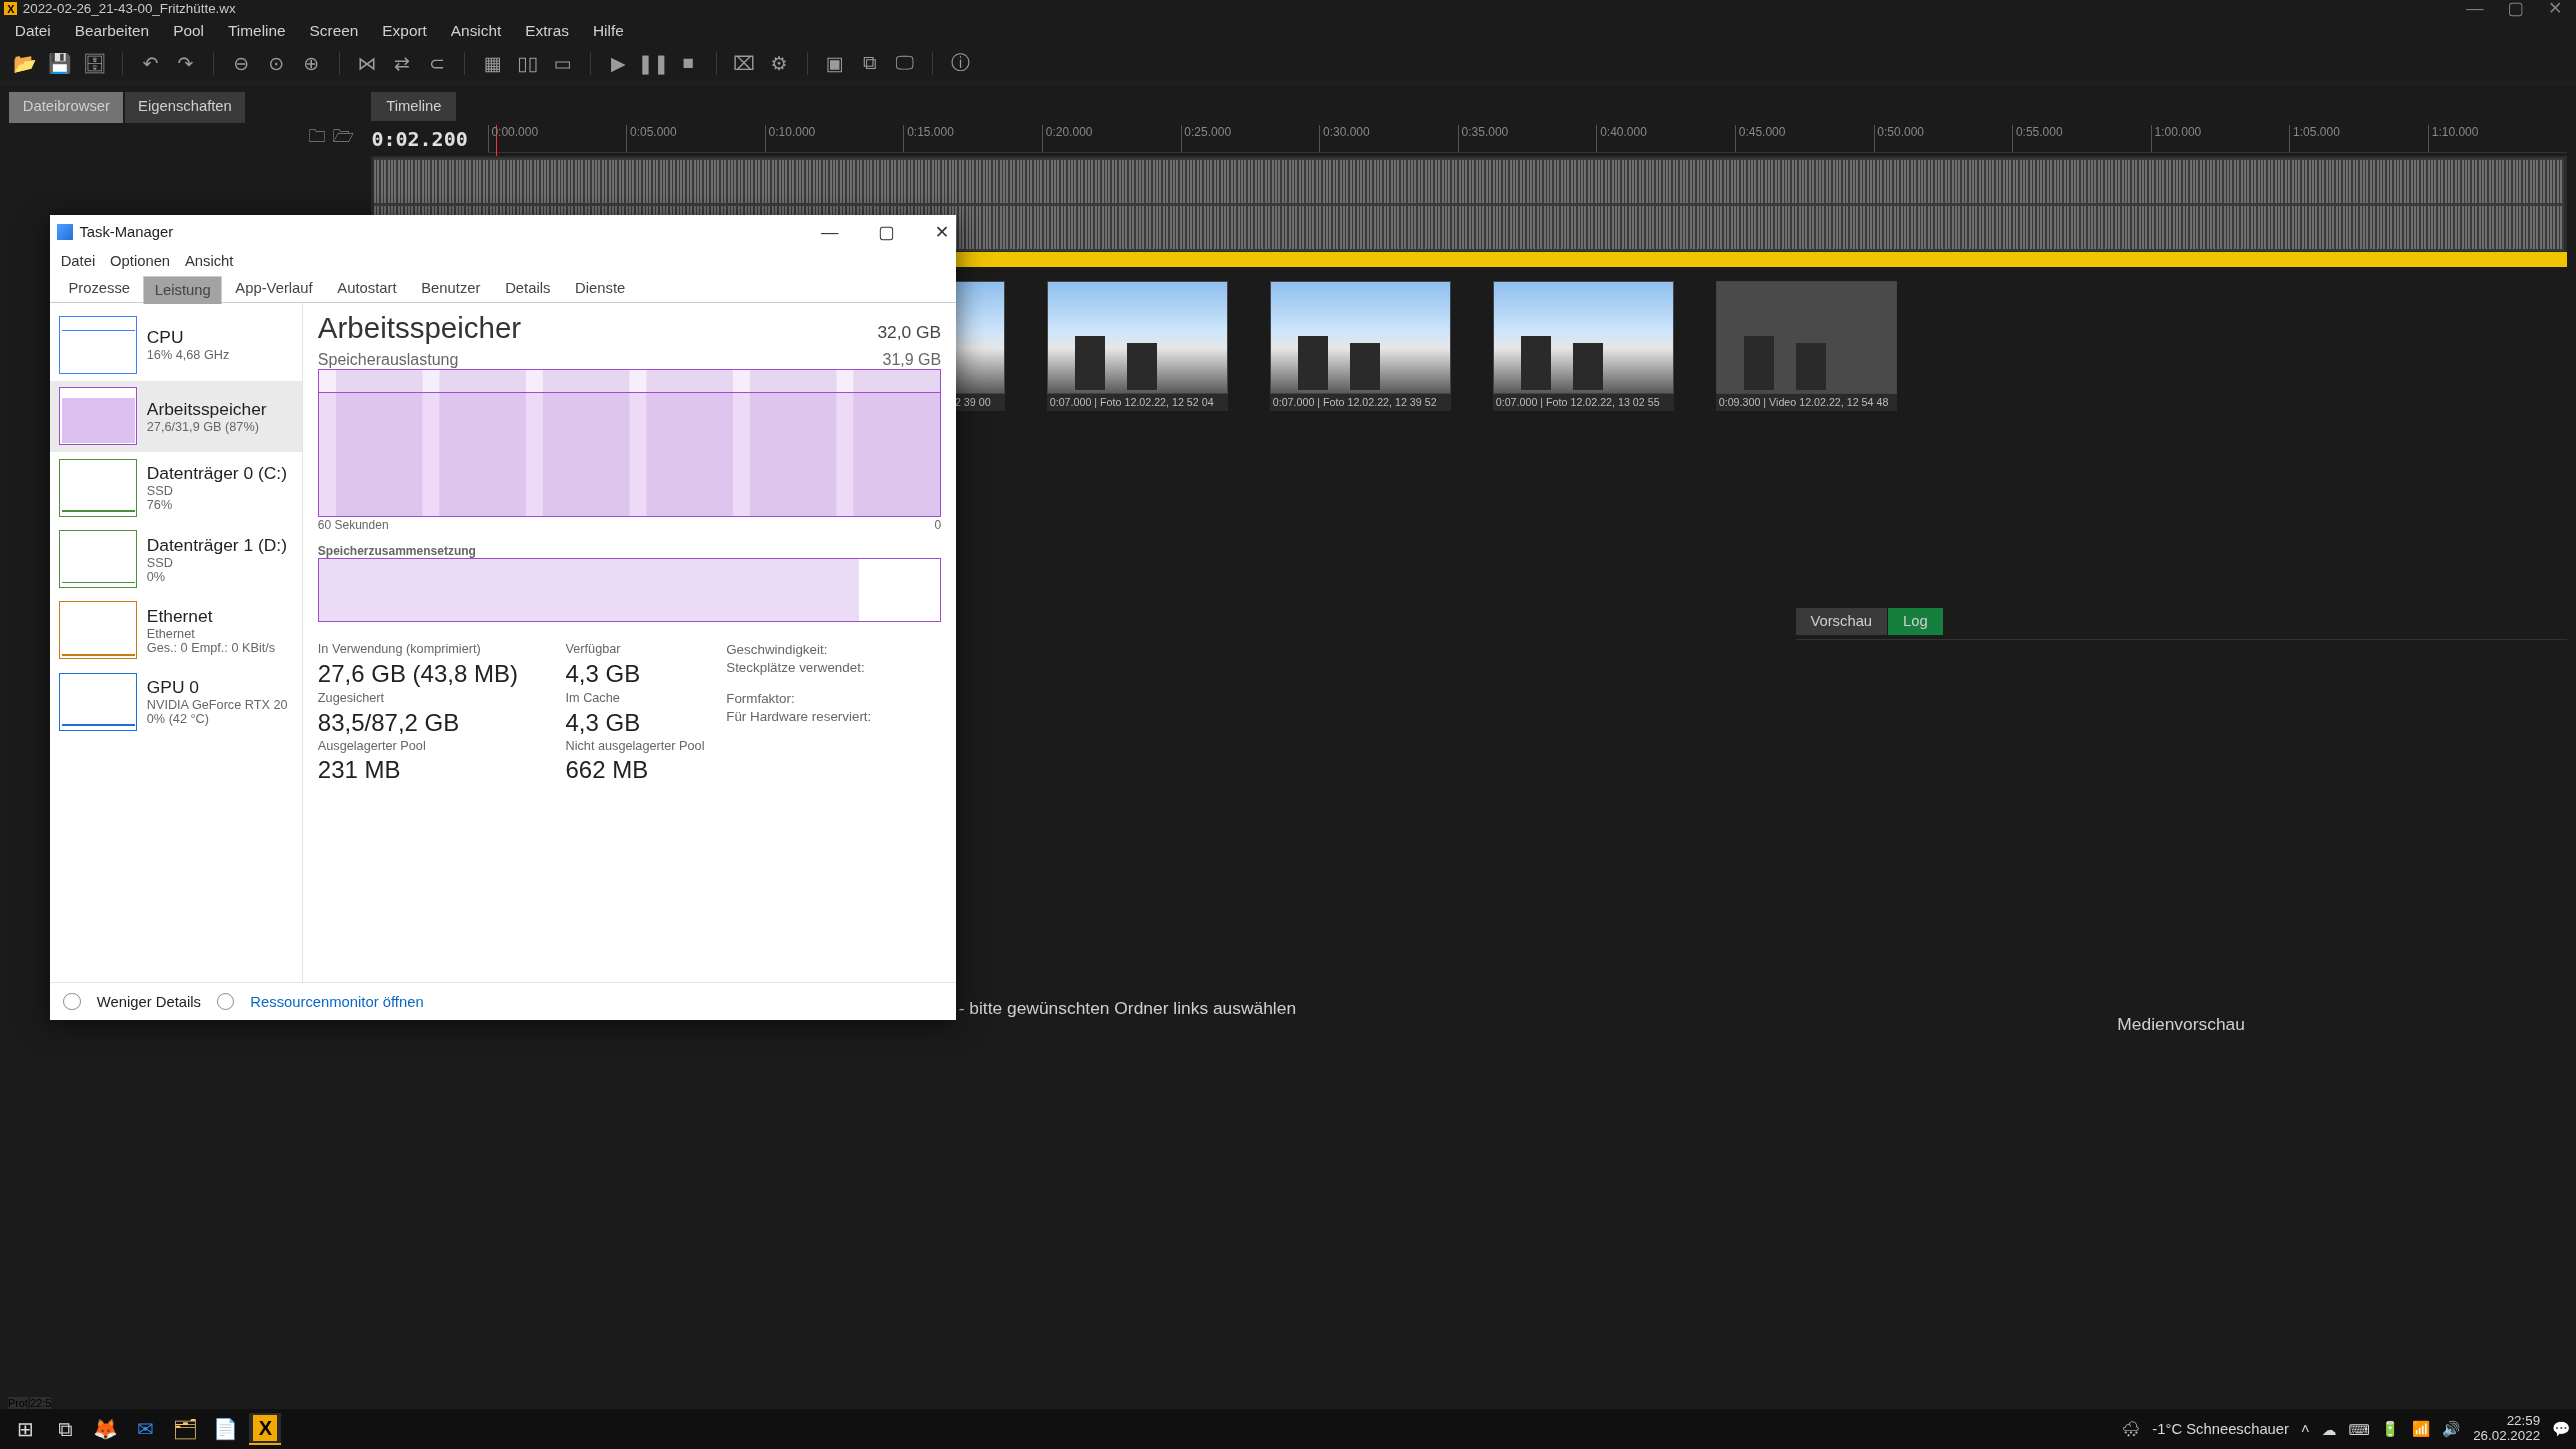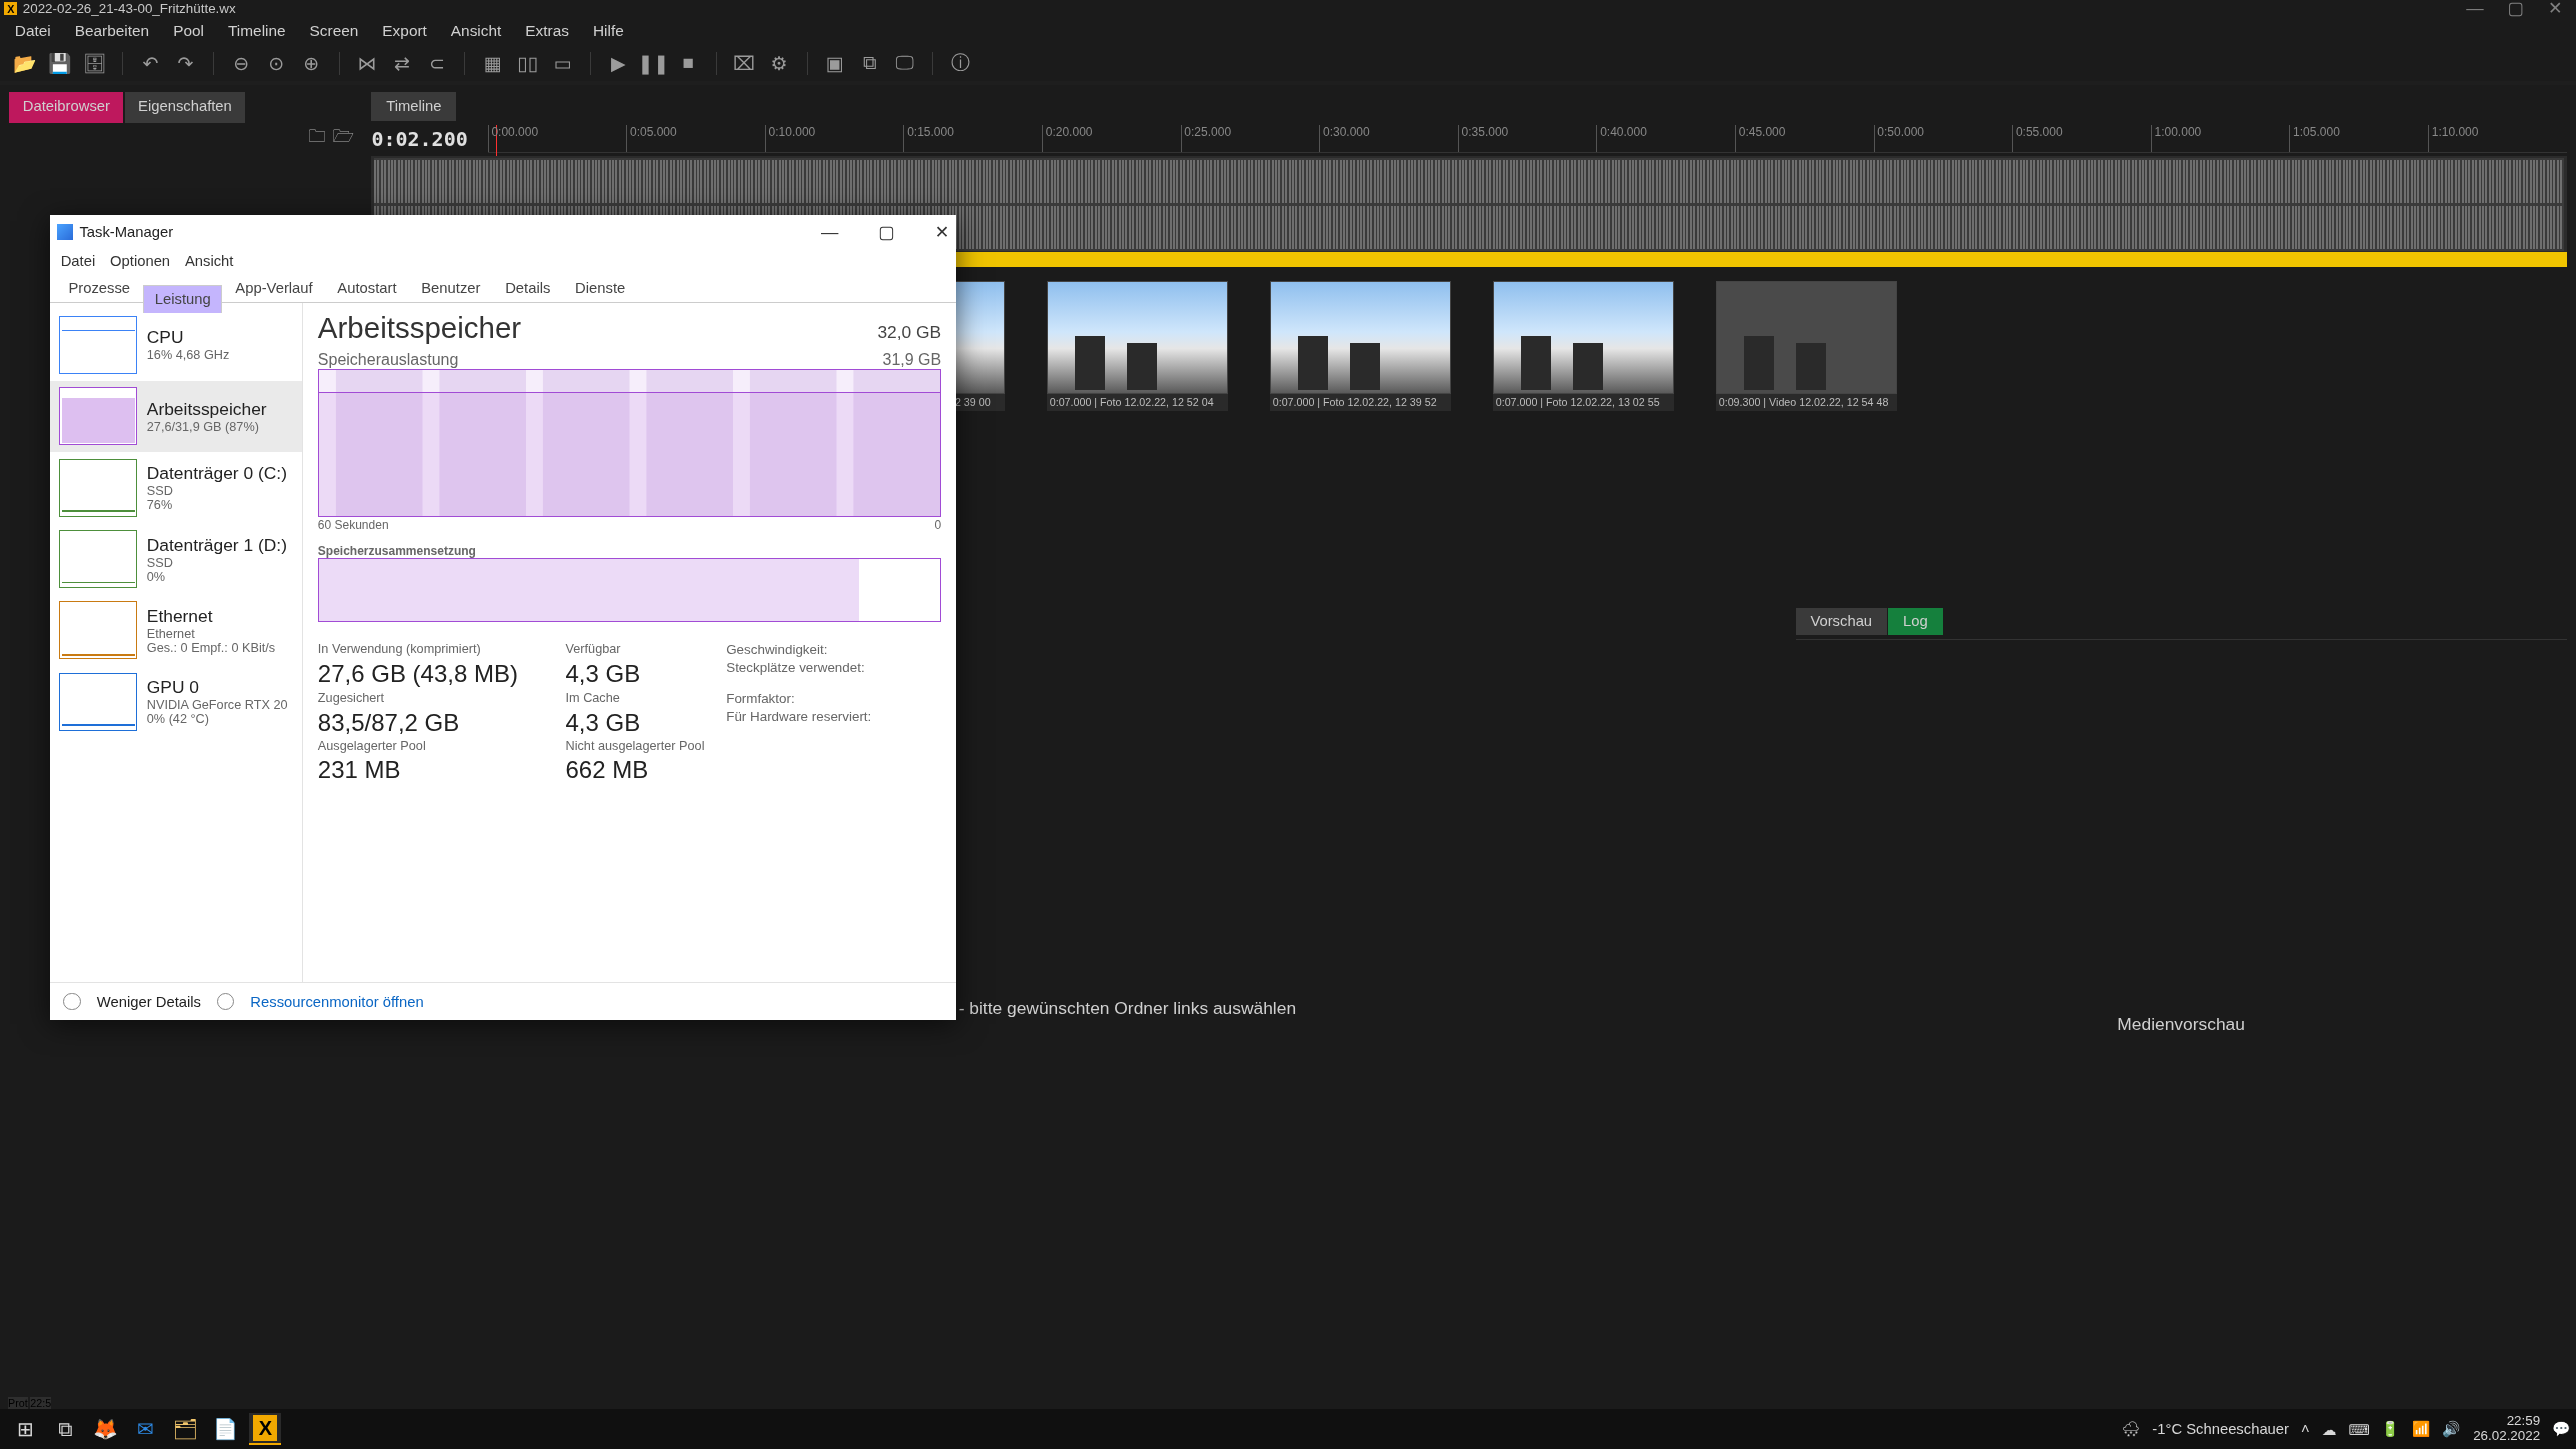--- a/index.html
+++ b/index.html
@@ -11,21 +11,21 @@
 .titlebar .app-icon { width: 13.4px; height: 13.4px; background: #f2a900; color: #000; display: inline-flex; align-items: center; justify-content: center; font-weight: bold; font-size: 10.7px; margin-right: 5.4px; }
 .titlebar .ctrlbtns { margin-left: auto; display: flex; gap: 24px; padding-right: 9.4px; color: #808080; font-size: 17.4px; }
 .menubar { height: 28px; background: #1b1b1b; display: flex; align-items: center; padding: 0 14.8px; gap: 24px; color: #d0d0d0; font-size: 15.4px; }
 .menubar span { cursor: default; }
 .toolbar { height: 36px; background: #1b1b1b; display: flex; align-items: center; padding: 0 13.4px; gap: 12px; color: #9b9b9b; }
 .toolbar .ico { width: 23px; height: 23px; display: inline-flex; align-items: center; justify-content: center; font-size: 19px; }
 .toolbar .vdiv { width: 0.7px; height: 23px; background: #3a3a3a; margin: 0 4px; }
 
 .main { position: absolute; top: 85px; left: 0; right: 0; bottom: 40px; background: #1b1b1b; display: flex; }
 .left-tabs { width: 362px; background: #1b1b1b; padding: 6.7px 9.4px; display: flex; gap: 1.3px; }
-.left-tabs .ptab { background: #be185d; color: #d0d0d0; font-size: 14.8px; padding: 6.7px 13.4px; display: inline-flex; align-items: center; border-bottom: 2px solid transparent; }
+.left-tabs .ptab { background: #737373; color: #d0d0d0; font-size: 14.8px; padding: 6.7px 13.4px; display: inline-flex; align-items: center; border-bottom: 2px solid transparent; }
 .left-tabs .ptab.active { background: #3a3a3a; }
 .left-folders { position: absolute; top: 38px; right: 8px; color: #b0b0b0; font-size: 17.4px; display: flex; gap: 6.7px; }
 .left-panel { width: 362px; position: relative; }
 
 .timeline-panel { flex: 1; padding: 6.7px 9.4px; position: relative; }
 .timeline-tab { background: #3a3a3a; color: #d0d0d0; font-size: 14.8px; padding: 6.7px 14.8px; display: inline-block; }
 .time-scale { margin-top: 4px; display: flex; align-items: center; height: 28px; }
 .time-counter { font-family: "Consolas", monospace; font-size: 20px; color: #e0e0e0; font-weight: 600; margin-right: 20px; }
 .ruler { flex: 1; height: 28px; background: #1b1b1b; display: flex; position: relative; border-bottom: 0.7px solid #333; }
 .ruler .tick { position: absolute; top: 0; height: 100%; border-left: 0.7px solid #555; font-size: 12px; color: #888; padding-left: 2.7px; }
@@ -64,21 +64,21 @@
 .taskbar .clock { text-align: right; font-size: 13.4px; line-height: 14.8px; }
 
 
 .tm { position: absolute; left: 50px; top: 215px; width: 906px; height: 805px; background: #ffffff; box-shadow: 0 5.4px 27px rgba(0,0,0,.6); display: flex; flex-direction: column; font-size: 14.8px; color: #222; }
 .tm .tm-title { height: 34px; display: flex; align-items: center; padding: 0 6.7px; }
 .tm .tm-title .tm-ico { width: 16px; height: 16px; background: linear-gradient(135deg,#4aa3ff,#2a6bd8); margin-right: 6.7px; }
 .tm .tm-title .ctrl { margin-left: auto; display: flex; gap: 40px; font-size: 17.4px; color: #333; }
 .tm .tm-menubar { height: 24px; display: flex; align-items: center; padding: 0 10.7px; gap: 14.8px; font-size: 14.8px; color: #333; }
 .tm .tm-tabs { height: 29.5px; display: flex; align-items: flex-end; border-bottom: 0.7px solid #ccc; padding: 0 6.7px; gap: 1.3px; }
 .tm .tm-tab { padding: 5.4px 10.7px; border: 0.7px solid transparent; border-bottom: none; font-size: 14.8px; color: #444; }
-.tm .tm-tab.active { border-color: #ccc; background: #c4b5fd; position: relative; top: 11px; }
+.tm .tm-tab.active { border-color: #ccc; background: #a3a3a3; position: relative; top: 2px; }
 
 .tm-body { flex: 1; display: flex; }
 .tm-side { width: 282px; border-right: 0.7px solid #e3e3e3; padding: 6.7px 0; overflow: hidden; }
 .tm-item { display: flex; gap: 9.4px; padding: 6.7px 9.4px; align-items: center; }
 .tm-item.sel { background: #eaeaea; }
 .tm-item .spark { width: 78px; height: 58px; border: 0.7px solid #bbb; background: #fff; position: relative; }
 .tm-item .spark::after { content: ""; position: absolute; left: 1.3px; right: 1.3px; bottom: 13.4px; height: 1.3px; background: #777; }
 .tm-item.cpu  .spark { border-color: #3b82f6; } .tm-item.cpu  .spark::after { background: #3b82f6; bottom: 42px; }
 .tm-item.mem  .spark { border-color: #a14bd5; } .tm-item.mem  .spark::after { background: #a14bd5; height: 44px; bottom: 1.3px; opacity: .35; border-top: 1.3px solid #a14bd5; }
 .tm-item.disk .spark { border-color: #4d8f3b; } .tm-item.disk .spark::after { background: #4d8f3b; bottom: 4px; }

